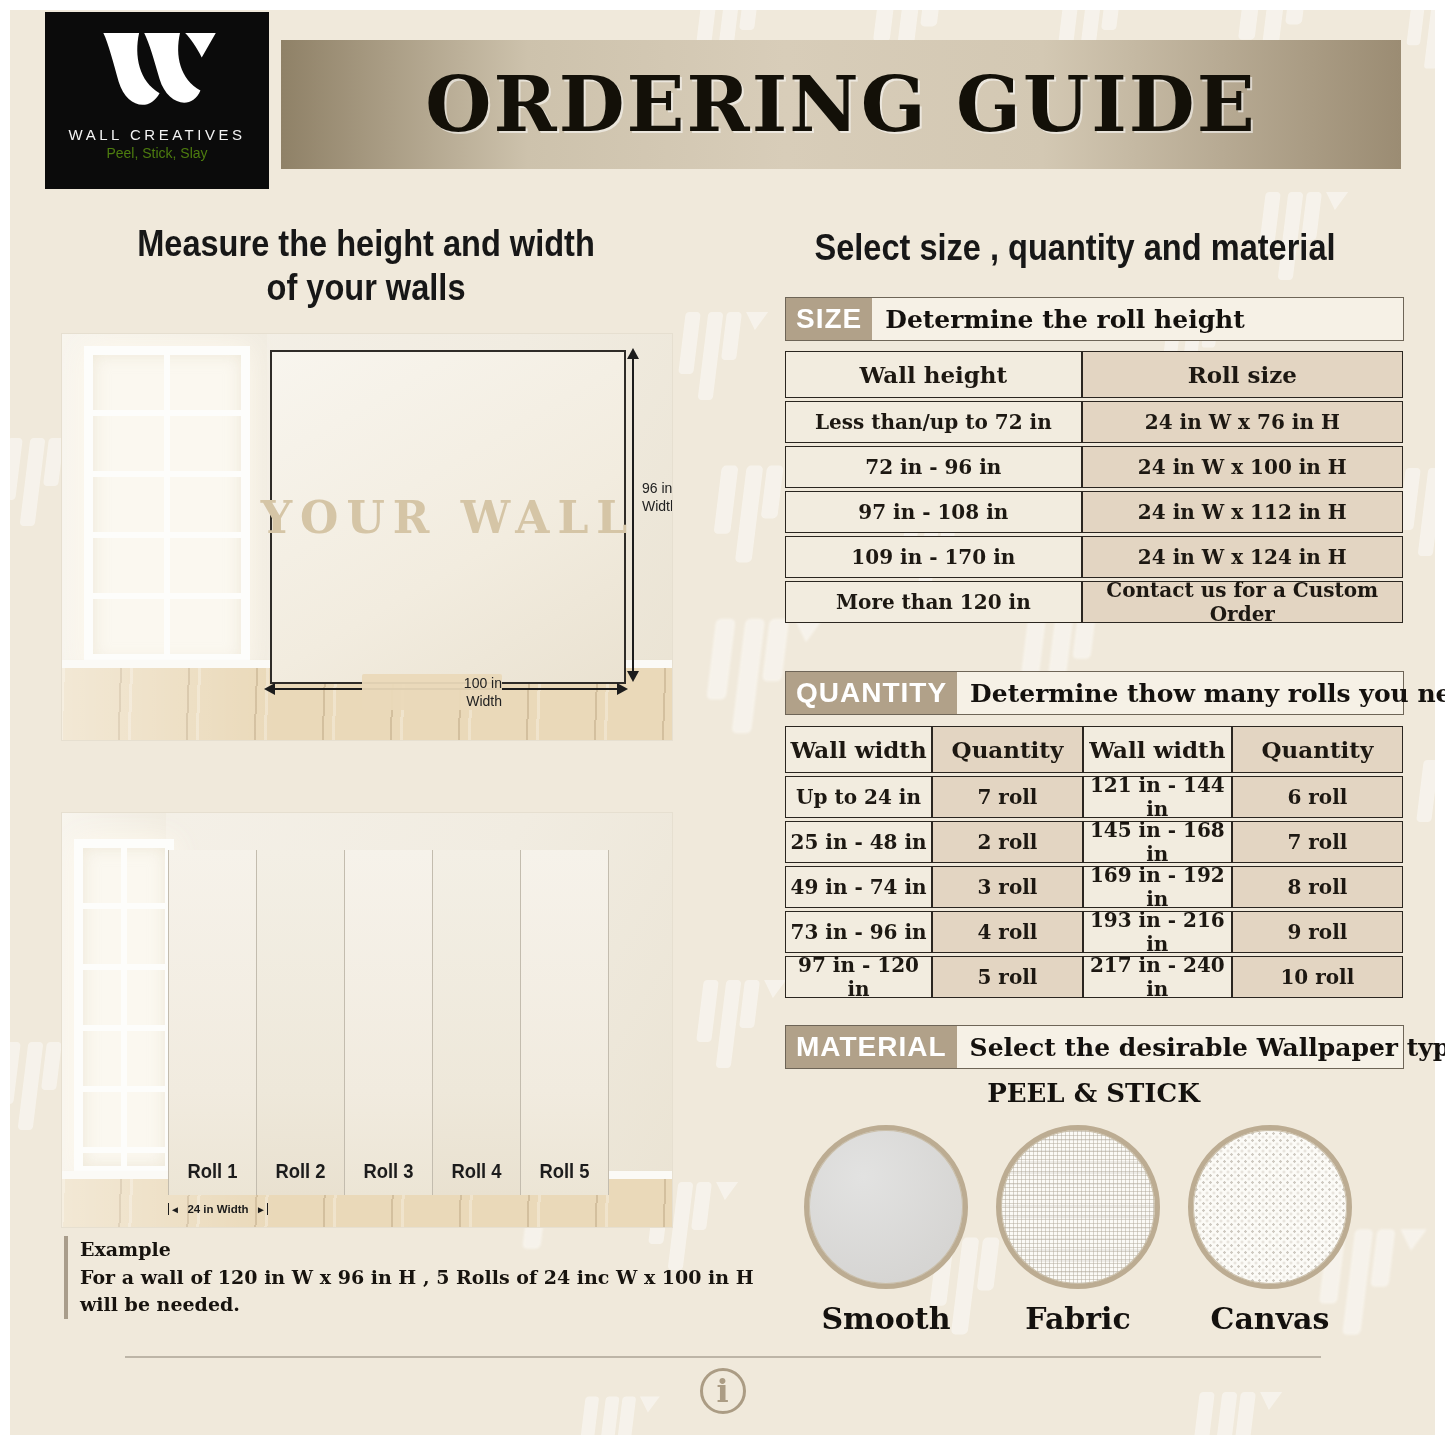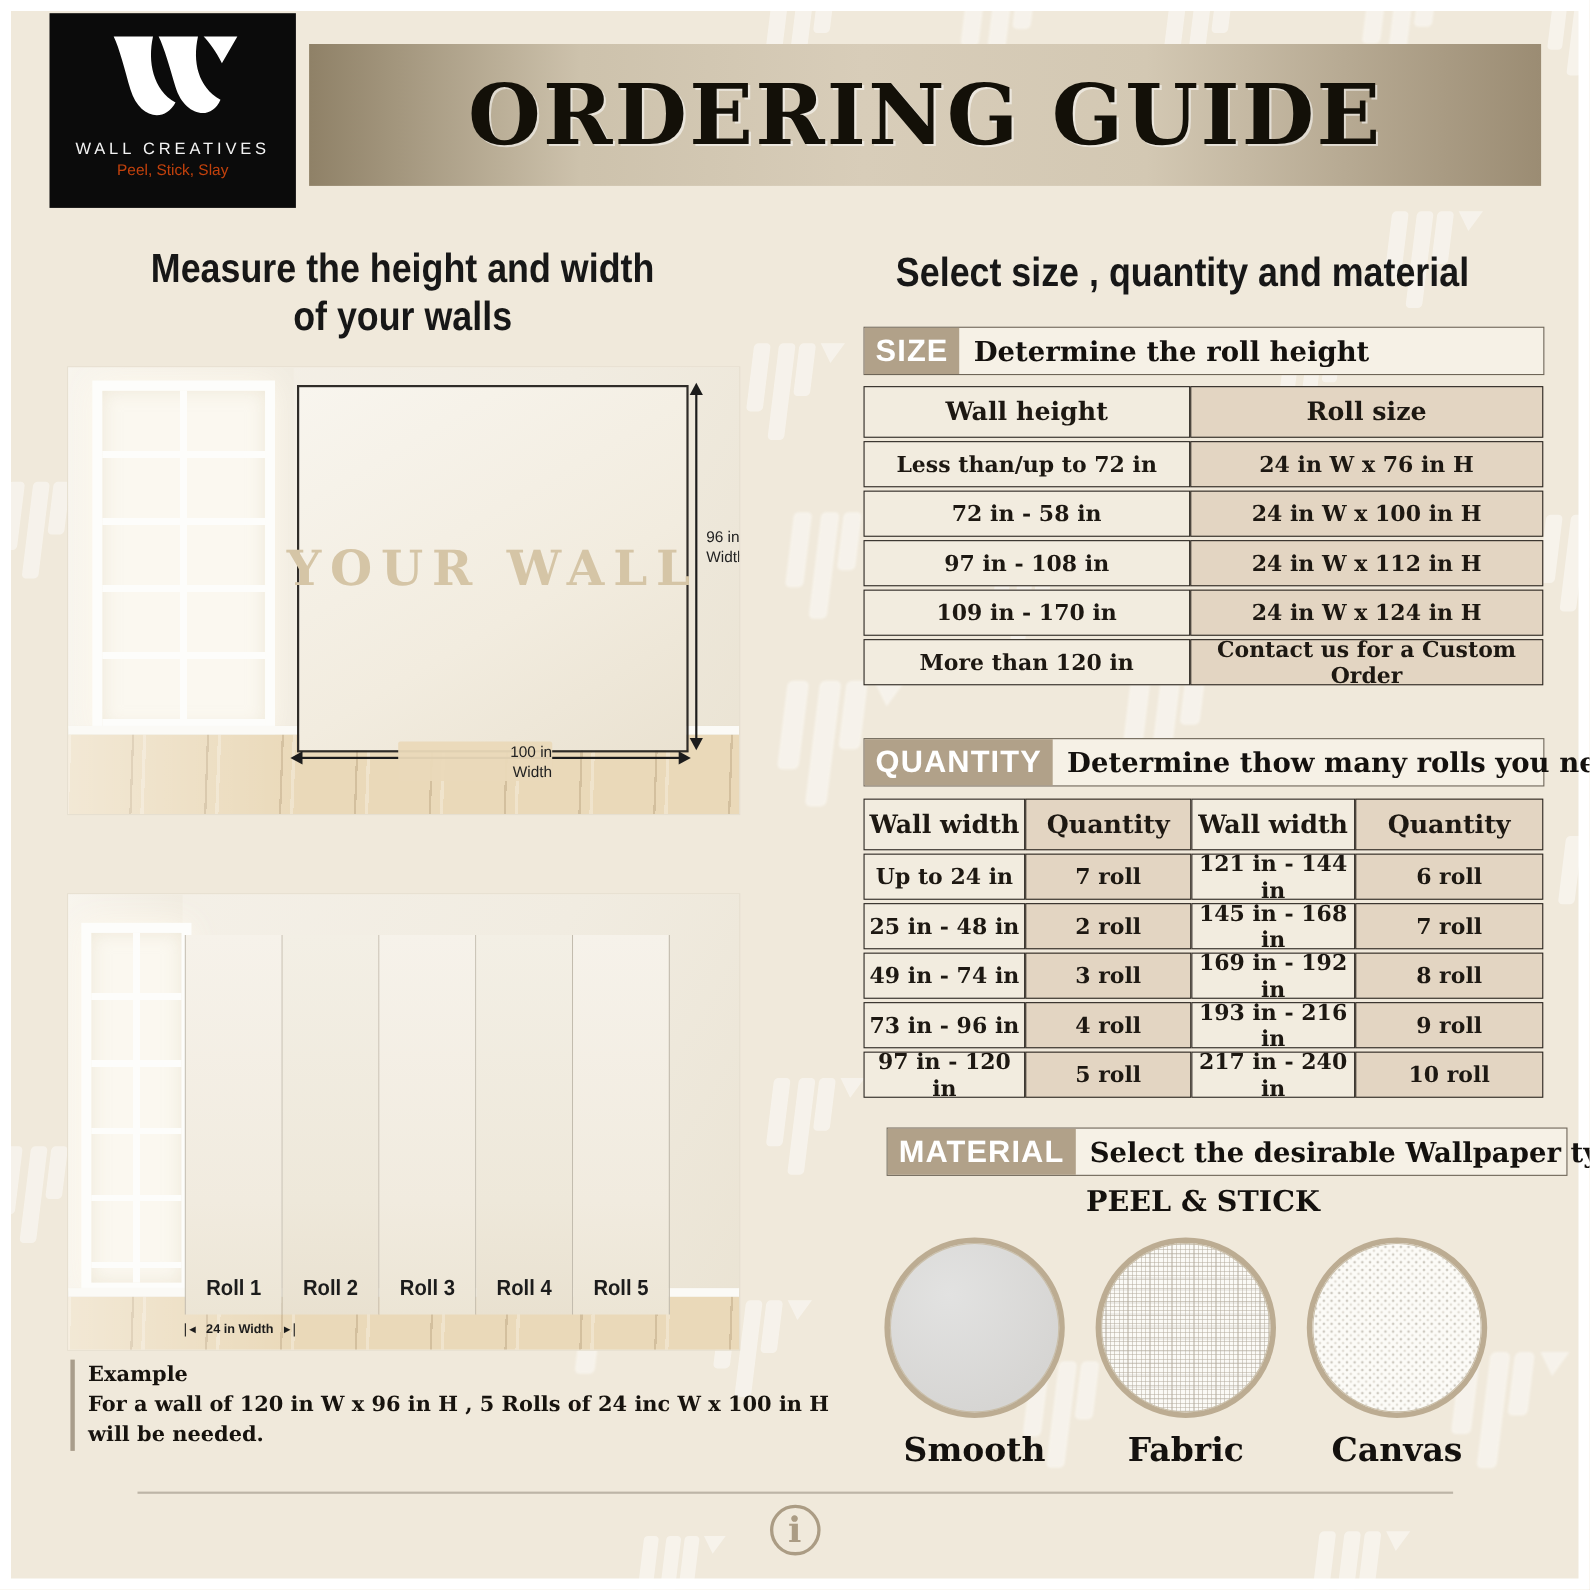--- a/index.html
+++ b/index.html
@@ -12,21 +12,21 @@
   .bg{position:absolute;left:10px;top:10px;right:10px;bottom:10px;background:var(--cream);}
   
   .wm{position:absolute;display:flex;align-items:flex-start;gap:6px;opacity:.45;filter:blur(.7px);z-index:1;}
   .wm i{display:block;width:15px;background:#fff;border-radius:4px;transform:skewX(-7deg);}
   .wm .tri{width:0;height:0;border-left:11px solid transparent;border-right:11px solid transparent;border-top:18px solid #fff;transform:skewX(-7deg);}
   .z{position:absolute;z-index:2;}
   
   .logo-box{left:45px;top:12px;width:224px;height:177px;background:#0b0b0b;text-align:center;color:#fff;}
   .logo-w{margin-top:16px;width:132px;height:92px;}
   .logo-name{font-size:15px;letter-spacing:3.5px;font-weight:400;color:#f4f4f4;margin-top:2px;}
-  .logo-tagline{font-size:14px;margin-top:2px;color:#c2410c;}
+  .logo-tagline{font-size:14px;margin-top:2px;color:#4d7c0f;}
   
   .banner{left:281px;top:40px;width:1120px;height:129px;
     background:linear-gradient(90deg,#8f8167 0%,#cdc2ac 22%,#d8cdb9 45%,#d3c8b3 68%,#9b8c73 100%);
     display:flex;align-items:center;justify-content:center;}
   .banner-title{font-family:"DejaVu Serif",serif;font-weight:700;font-size:76px;letter-spacing:2px;color:#131008;
     text-shadow:2px 2px 0 rgba(255,255,255,.55);white-space:nowrap;}
   
   .col-title{font-weight:700;font-size:37px;color:#171717;text-align:center;line-height:1.2;transform:scaleX(.88);transform-origin:center;}
   .left-title{left:60px;top:222px;width:612px;}
   .right-title{left:742px;top:226px;width:666px;}
@@ -76,21 +76,21 @@
   
   .example{left:64px;top:1236px;width:640px;border-left:4px solid #a99d8b;padding-left:12px;}
   .example div{font-family:"DejaVu Serif",serif;font-weight:700;font-size:19px;color:#17130e;line-height:1.45;white-space:nowrap;}
   
   .section-bar{display:flex;align-items:stretch;border:1px solid #6e6557;background:#f6f1e6;height:42px;}
   .section-label{background:var(--tan-label);color:#ffffff;font-weight:700;font-size:28px;letter-spacing:1px;
     display:flex;align-items:center;padding:0 10px;transform-origin:left center;}
   .section-desc{font-family:"DejaVu Serif",serif;font-weight:700;font-size:25px;color:#14110e;display:flex;align-items:center;padding-left:13px;white-space:nowrap;}
   .size-bar{left:785px;top:297px;width:617px;}
   .quantity-bar{left:785px;top:671px;width:617px;}
-  .material-bar{left:806px;top:1025px;width:617px;}
+  .material-bar{left:785px;top:1025px;width:617px;}
   
   .dtable{display:block;}
   .size-table{left:785px;top:351px;width:618px;}
   .quantity-table{left:785px;top:726px;width:618px;}
   .trow{display:grid;margin-bottom:3px;}
   .size-table .trow{grid-template-columns:48% 52%;}
   .quantity-table .trow{grid-template-columns:23.8% 24.4% 24.1% 27.7%;}
   .tcell{border:1px solid var(--border-dark);display:flex;align-items:center;justify-content:center;text-align:center;
     font-family:"DejaVu Serif",serif;font-weight:700;font-size:20px;color:#1d1812;height:40px;padding:0 4px;}
   .thead .tcell{font-size:23px;height:45px;}
@@ -349,21 +349,21 @@
   <div class="z dtable size-table" id="size-table">
       <div class="trow thead">
         <div class="tcell cream">Wall height</div>
         <div class="tcell tan">Roll size</div>
       </div>
       <div class="trow">
         <div class="tcell cream">Less than/up to 72 in</div>
         <div class="tcell tan">24 in W x 76 in H</div>
       </div>
       <div class="trow">
-        <div class="tcell cream">72 in - 58 in</div>
+        <div class="tcell cream">72 in - 96 in</div>
         <div class="tcell tan">24 in W x 100 in H</div>
       </div>
       <div class="trow">
         <div class="tcell cream">97 in - 108 in</div>
         <div class="tcell tan">24 in W x 112  in H</div>
       </div>
       <div class="trow">
         <div class="tcell cream">109 in - 170 in</div>
         <div class="tcell tan">24 in W x 124 in H</div>
       </div>

